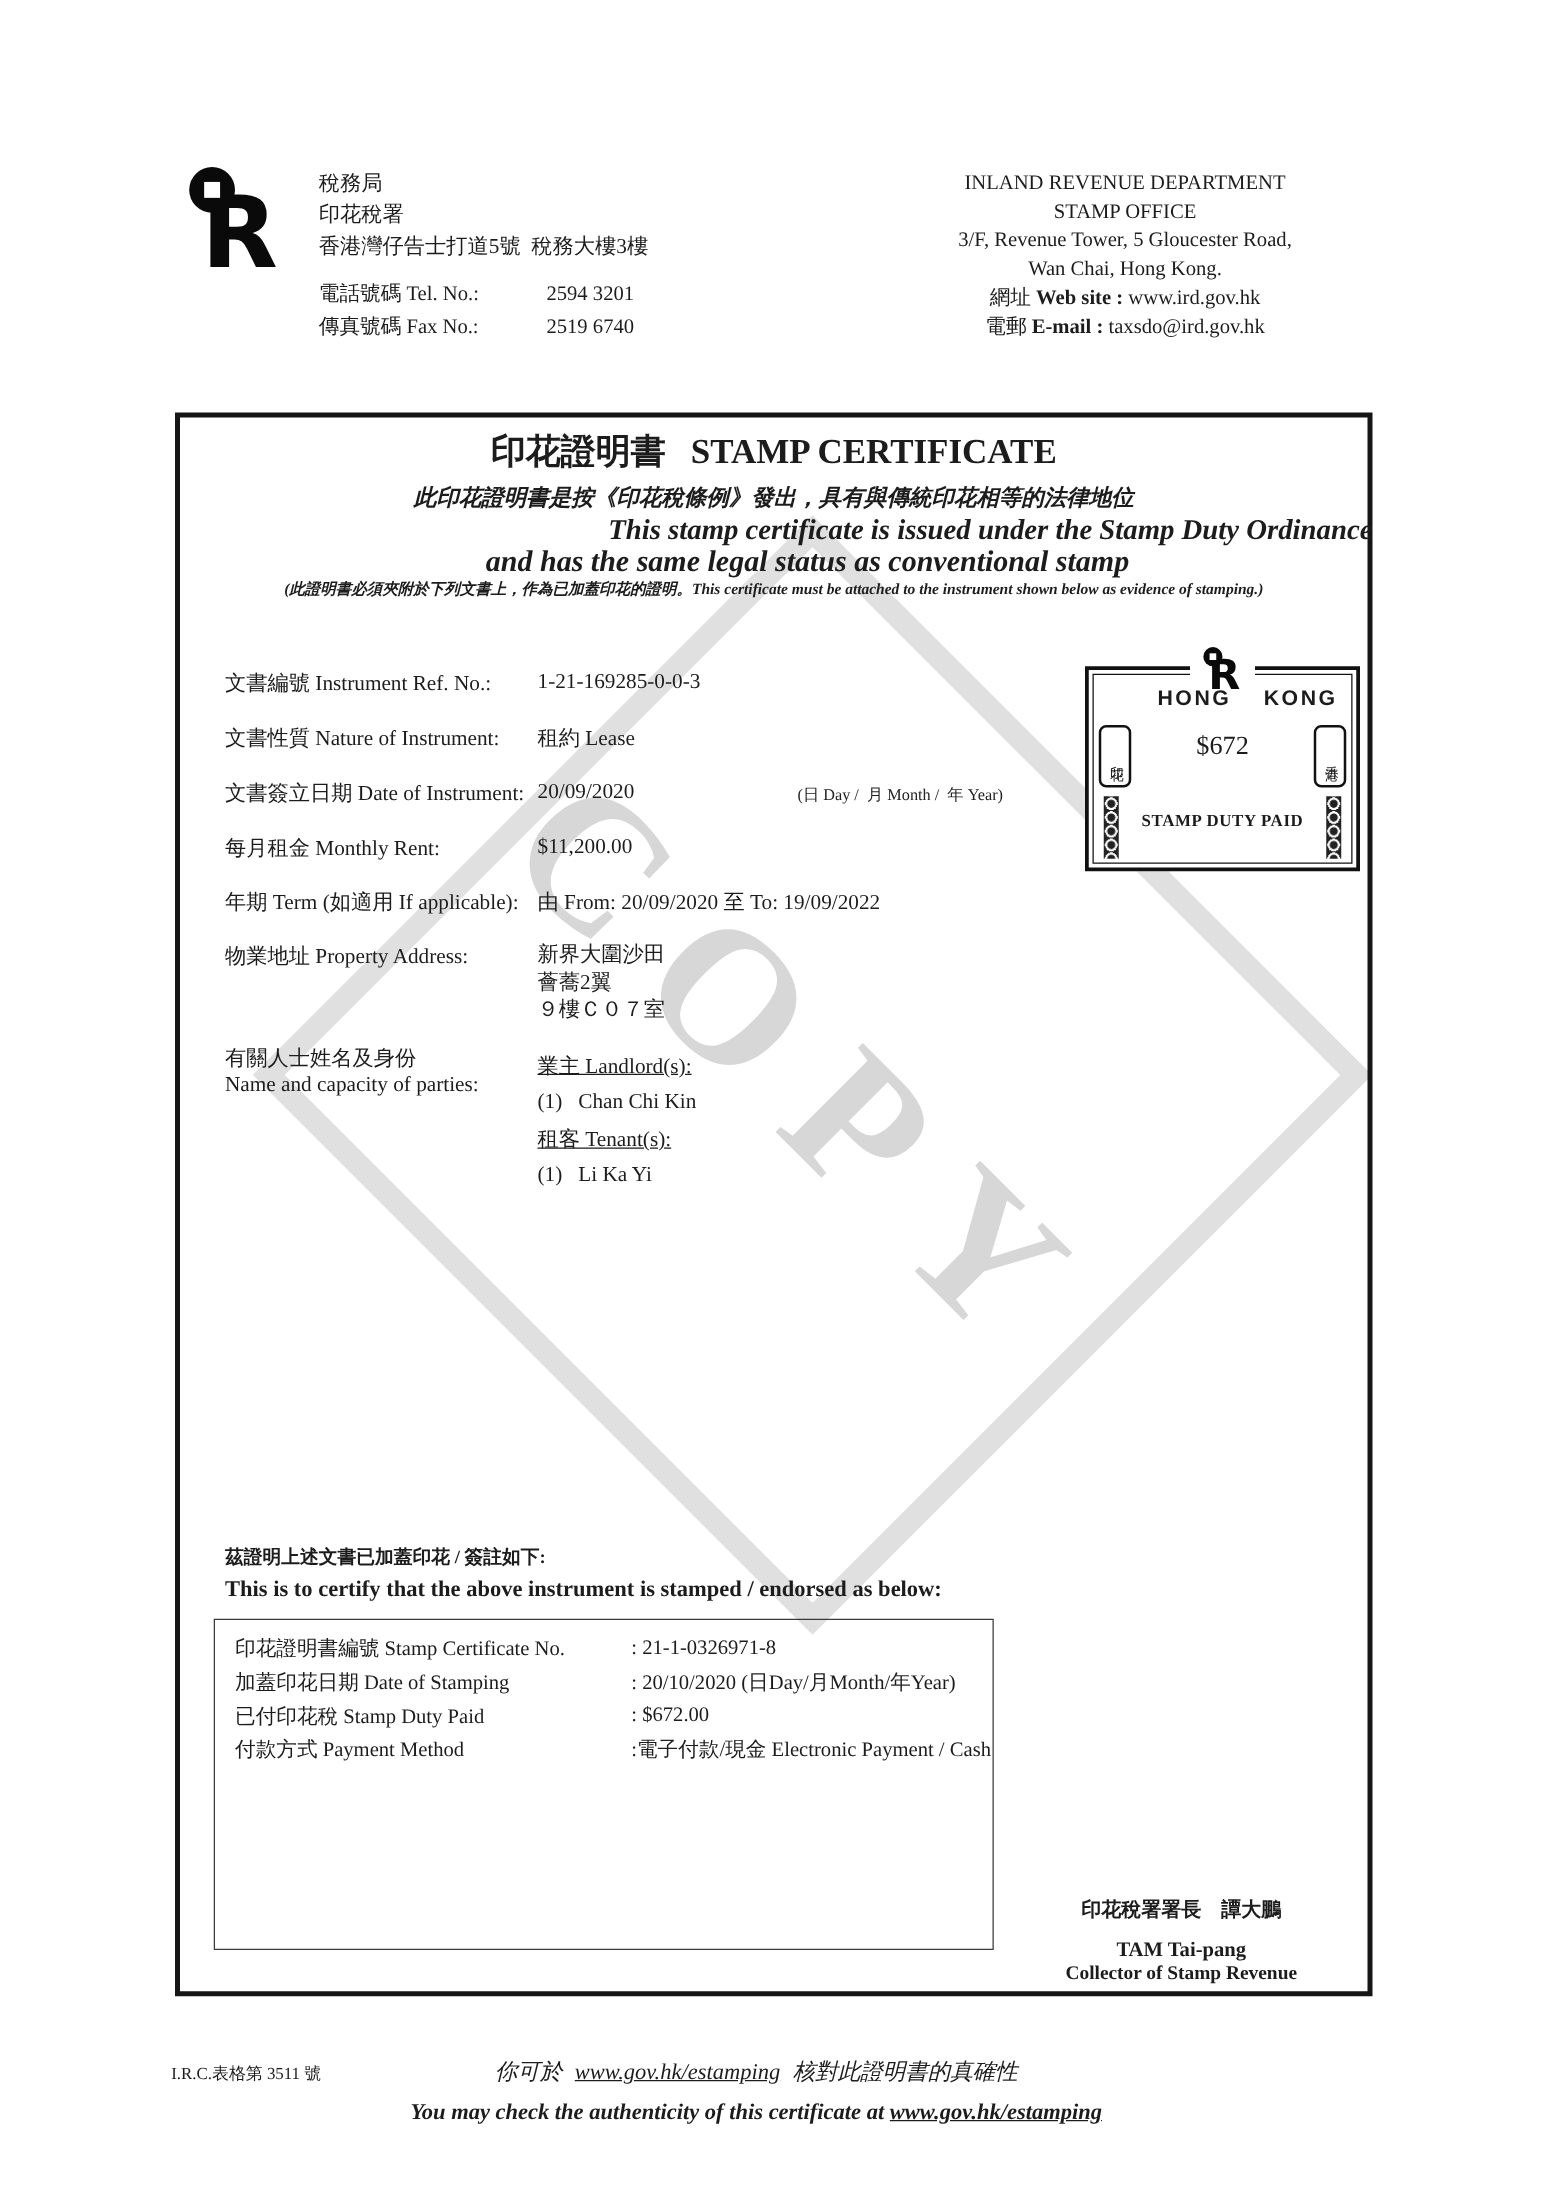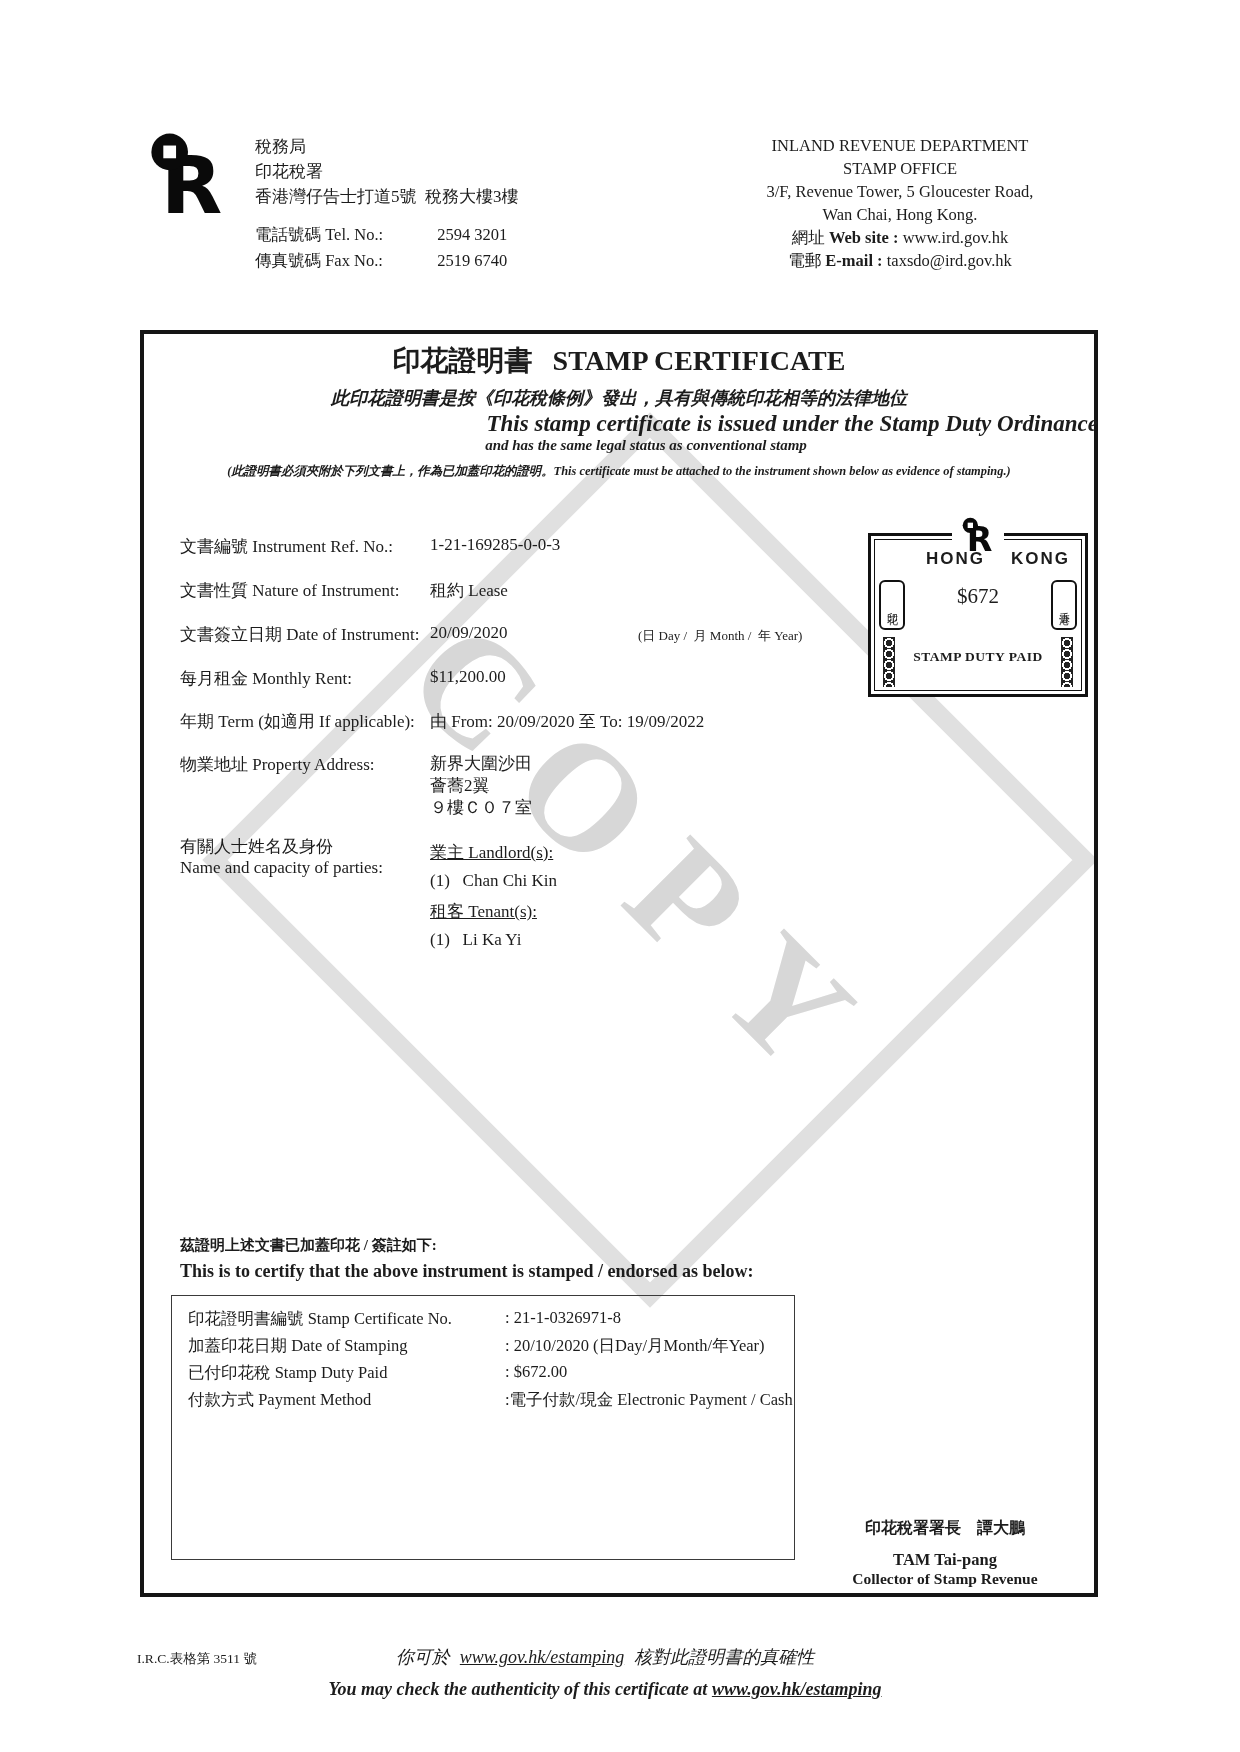--- a/index.html
+++ b/index.html
@@ -23,21 +23,21 @@
   .contact{left:255px;top:222px;font-size:16.5px;line-height:26px;}
   .contact .lbl{display:inline-block;width:178px;}
   .hdr-right{left:700px;top:134px;width:400px;text-align:center;font-size:16.5px;line-height:23px;}
   .hdr-right .b{font-weight:bold;}
   
   .cert-box{left:140px;top:330px;width:950px;height:1259px;border:4px solid #151515;}
   .title-line{left:140px;top:342px;width:958px;text-align:center;font-weight:bold;font-size:28px;}
   .title-line .en{margin-left:20px;}
   .sub-cn{left:140px;top:386px;width:958px;text-align:center;font-weight:bold;font-style:italic;font-size:18px;}
   .sub-en1{left:140px;top:411px;width:958px;text-align:right;font-weight:bold;font-style:italic;font-size:23px;}
-  .sub-en2{left:140px;top:437px;width:1012px;text-align:center;font-weight:bold;font-style:italic;font-size:15px;}
+  .sub-en2{left:140px;top:437px;width:1012px;text-align:center;font-weight:bold;font-style:italic;font-size:24px;}
   .attach-note{left:146px;top:463px;width:946px;text-align:center;font-weight:bold;font-style:italic;font-size:12.4px;}
   
   .flabel{left:180px;font-size:17px;}
   .fvalue{left:430px;font-size:17px;}
   .fnote{left:638px;font-size:13px;color:#222;}
   .addr{line-height:22px;}
   .heading-u{font-weight:normal;text-decoration:underline;}
   
   .stamp{left:868px;top:533px;width:214px;height:158px;border:3px solid #111;background:#fff;}
   .stamp-inner{position:absolute;inset:3px;border:1px solid #111;}

